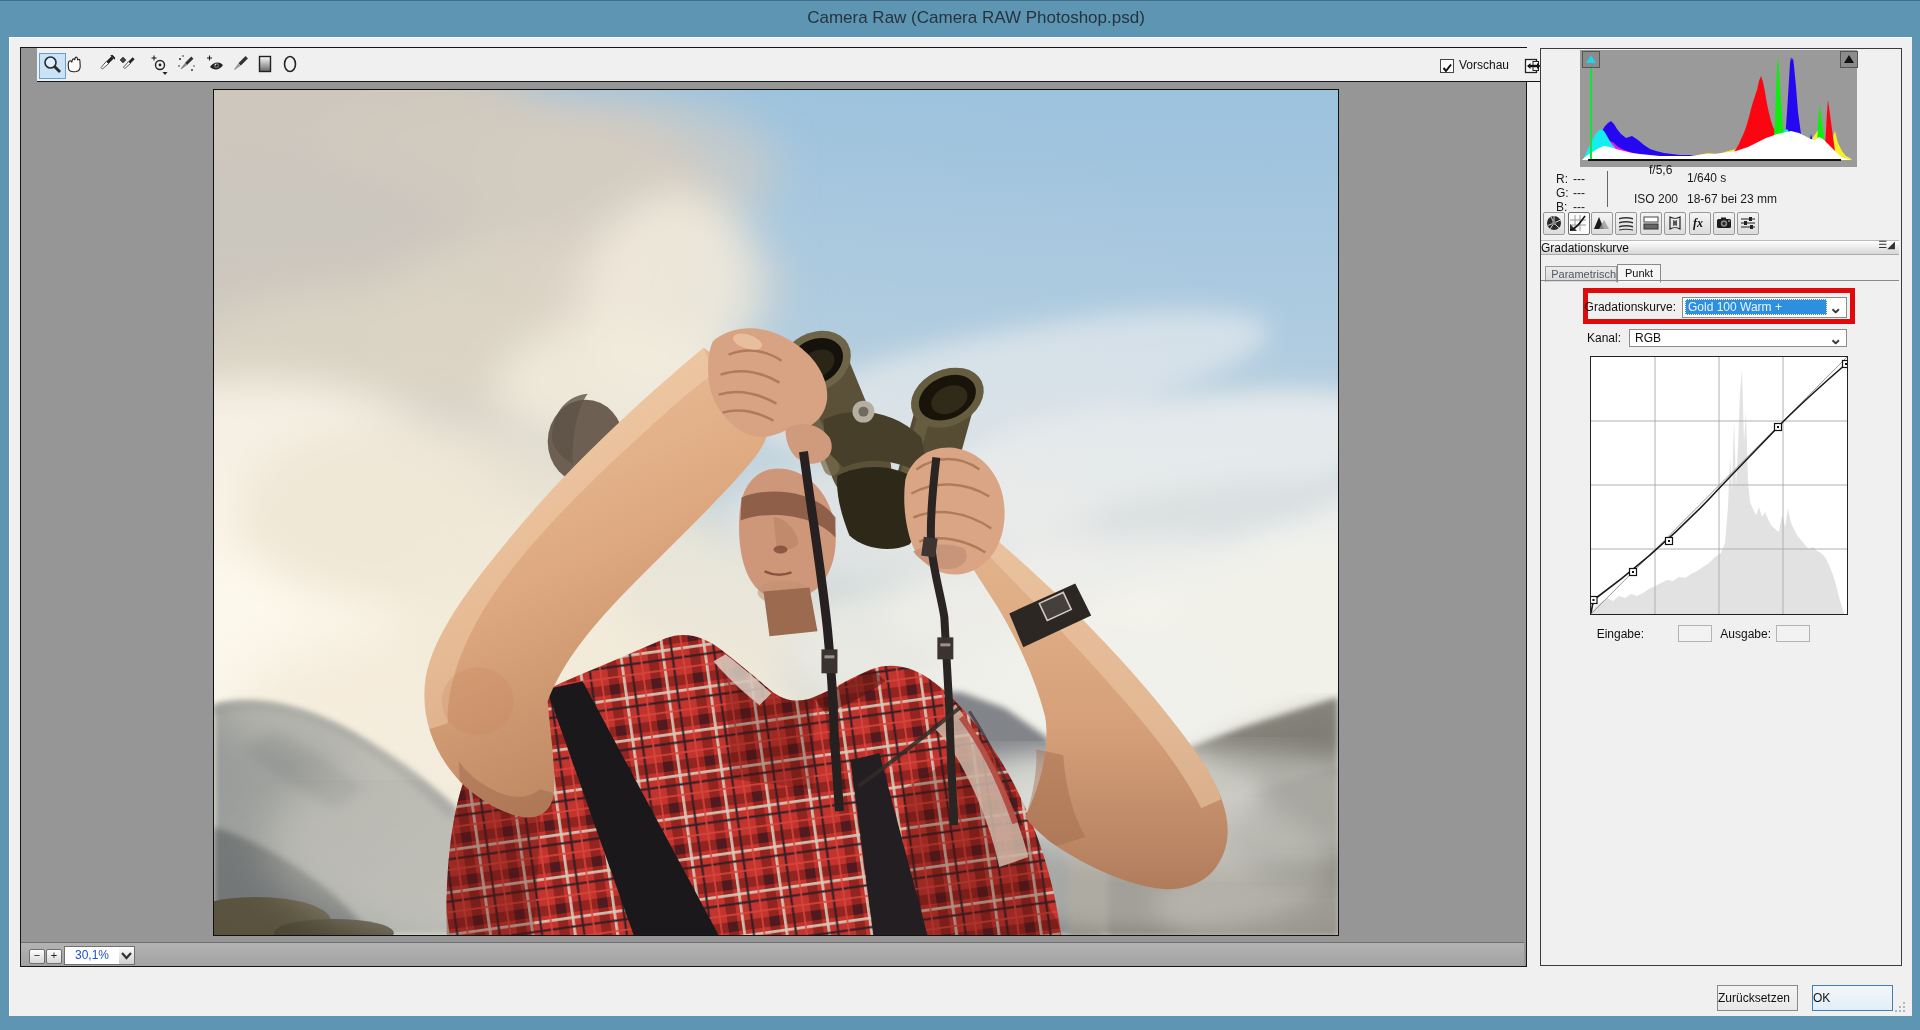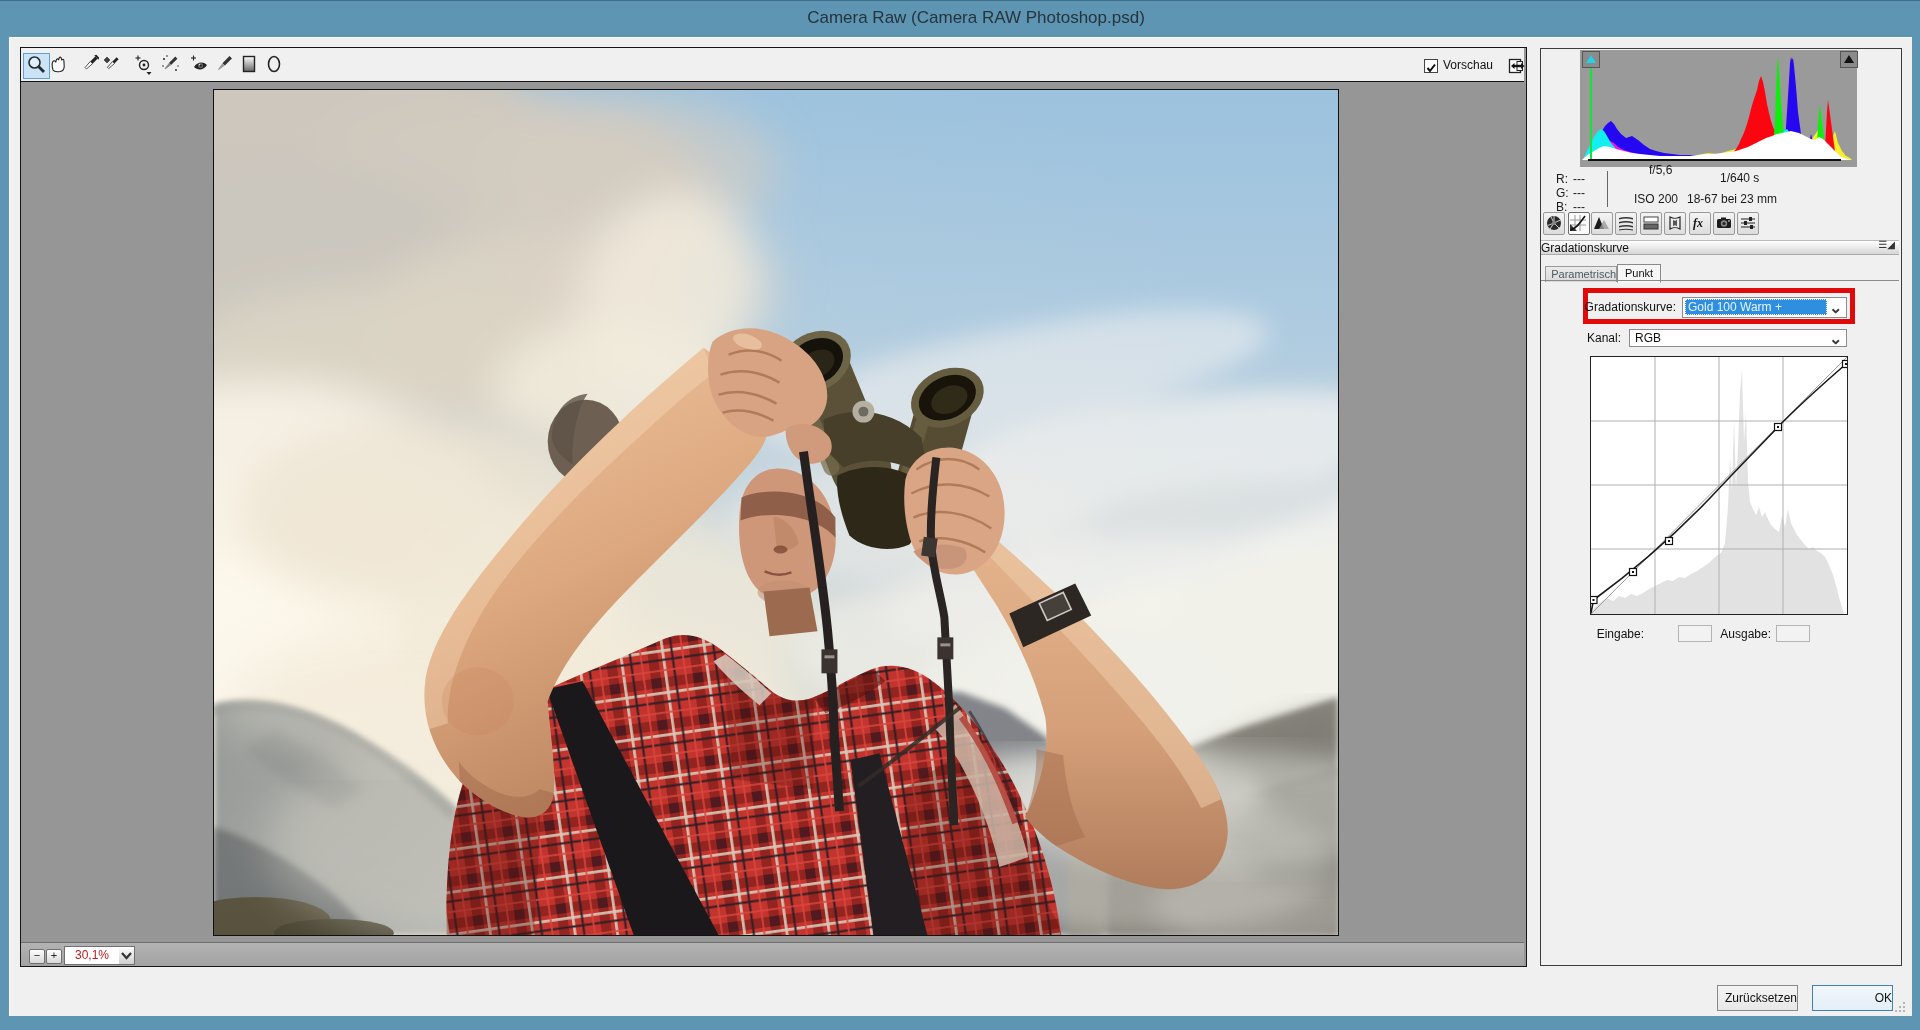--- a/index.html
+++ b/index.html
@@ -3,29 +3,29 @@
 <meta charset="utf-8">
 <style>
   html,body{margin:0;padding:0;width:1920px;height:1030px;overflow:hidden;}
   body{background:#5d95b3;font-family:"Liberation Sans",sans-serif;position:relative;}
   .abs{position:absolute;}
   #titlebar{left:0;top:0;width:1920px;height:37px;background:#5d95b3;border-top:1px solid #3f6e8a;}
   #title{left:16px;top:8px;width:1920px;text-align:center;font-size:17px;color:#26343c;}
   #client{left:9px;top:37px;width:1902px;height:978px;background:#f0f0f0;border-left:1px solid #fff;border-top:1px solid #fff;}
   
   #pbox{left:20px;top:47px;width:1505px;height:918px;border:1px solid #151515;background:#969696;}
-  #toolbar{left:0;top:0;width:1503px;height:33px;background:#f0f0f0;border-bottom:1px solid #151515;}
+  #toolbar{left:16px;top:0;width:1503px;height:33px;background:#f0f0f0;border-bottom:1px solid #151515;}
   #zoomsel{left:2px;top:5px;width:25px;height:24px;background:#cbe3f7;border:1px solid #66a0d0;}
   #vorsch{left:1403px;top:11px;width:12px;height:12px;background:#fff;border:1px solid #454545;}
   #vorschlab{left:1422px;top:10px;font-size:12px;color:#111;}
   #fsbtn{left:1486px;top:9px;}
   #canvas{left:0;top:34px;width:1503px;height:860px;background:#969696;}
   #zoombar{left:0;top:894px;width:1503px;height:23px;background:linear-gradient(#b3b3b3,#a2a2a2);border-top:1px solid #6f6f6f;}
   .zbtn{top:6px;width:14px;height:13px;background:linear-gradient(#fdfdfd,#d8d8d8);border:1px solid #707070;border-radius:2px;font-size:11px;line-height:11px;text-align:center;color:#222;}
-  #zfield{left:43px;top:3px;width:54px;height:17px;background:#fff;border:1px solid #707070;font-size:12px;text-align:center;line-height:17px;color:#b91c1c;}
+  #zfield{left:43px;top:3px;width:54px;height:17px;background:#fff;border:1px solid #707070;font-size:12px;text-align:center;line-height:17px;color:#1d4ed8;}
   #zdrop{left:98px;top:3px;width:15px;height:17px;background:linear-gradient(#fdfdfd,#cfcfcf);border:1px solid #707070;border-left:none;}
   
   #photo{left:213px;top:89px;width:1124px;height:845px;border:1px solid #111;}
   
   #rpanel{left:1540px;top:48px;width:360px;height:916px;border:1px solid #3c3c3c;background:#f0f0f0;}
   #hist{left:39px;top:1px;width:277px;height:117px;background:#9a9a9a;}
   .clipbtn{top:2px;width:16px;height:15px;background:#8b8b8b;border:1px solid #555;}
   .rgbtxt{font-size:12px;color:#1a1a1a;}
   #tabicons{left:1px;top:163px;height:24px;}
   .tico{position:absolute;top:0;width:20px;height:21px;background:linear-gradient(#f4f4f4,#dcdcdc);border:1px solid #9a9a9a;border-radius:2px;}
@@ -36,21 +36,21 @@
   #tabpunkt{left:76px;top:215px;width:42px;height:17px;background:#f6f6f6;border:1px solid #8a8a8a;border-bottom:1px solid #f6f6f6;color:#111;text-align:center;line-height:17px;}
   #tabline{left:0;top:231px;width:358px;height:1px;background:#8a8a8a;}
   #redbox{left:42px;top:239px;width:262px;height:26px;border:5px solid #e00a0a;}
   .plabel{font-size:12px;color:#111;text-align:right;}
   .combo{background:#fff;border:1px solid #8c8c8c;}
   #combo1sel{left:144px;top:250px;width:139px;height:16px;background:#2e8fe0;color:#eaf4fe;font-size:12px;line-height:16px;padding-left:3px;outline:1px dotted #fff;outline-offset:-1px;}
   .chev{position:absolute;font-size:16px;color:#3a3a3a;font-weight:bold;}
   #curvebox{left:49px;top:307px;width:256px;height:257px;background:#fff;border:1px solid #222;}
   .smallin{background:#f2f2f2;border:1px solid #b4b4b4;width:32px;height:15px;}
   
-  .btn{font-size:12px;color:#111;text-align:right;}
+  .btn{font-size:12px;color:#111;text-align:left;}
   #btnreset{left:1717px;top:985px;width:79px;height:24px;background:linear-gradient(#f4f4f4,#e8e8e8);border:1px solid #8a8a8a;line-height:24px;}
   #btnok{left:1812px;top:985px;width:79px;height:24px;background:linear-gradient(#f2f7fb,#e3eef7);border:1px solid #3f81b5;line-height:24px;}
 </style>
 </head>
 <body>
 <div class="abs" id="titlebar"></div>
 <div class="abs" id="title">Camera Raw (Camera RAW Photoshop.psd)</div>
 <div class="abs" id="client"></div>
 
 <div class="abs" id="pbox">
@@ -390,21 +390,21 @@
         <polygon points="8,3 13,11 3,11" fill="#111"></polygon>
       </svg></div>
   <div class="abs rgbtxt" style="left:15px;top:123px;">R:</div>
   <div class="abs rgbtxt" style="left:15px;top:137px;">G:</div>
   <div class="abs rgbtxt" style="left:15px;top:151px;">B:</div>
   <div class="abs rgbtxt" style="left:32px;top:123px;">---</div>
   <div class="abs rgbtxt" style="left:32px;top:137px;">---</div>
   <div class="abs rgbtxt" style="left:32px;top:151px;">---</div>
   <div class="abs" style="left:66px;top:122px;width:1px;height:36px;background:#666;"></div>
   <div class="abs rgbtxt" style="left:108px;top:114px;">f/5,6</div>
-  <div class="abs rgbtxt" style="left:146px;top:122px;margin-left:33px;">1/640 s</div>
+  <div class="abs rgbtxt" style="left:146px;top:122px;">1/640 s</div>
   <div class="abs rgbtxt" style="left:93px;top:143px;">ISO 200</div>
   <div class="abs rgbtxt" style="left:146px;top:143px;">18-67 bei 23 mm</div>
   <div class="abs" id="tabicons">
       <div class="tico" style="left:1px;"><svg width="16" height="16" viewBox="0 0 16 16" style="margin:2px 0 0 2px">
           <circle cx="8" cy="8" r="7" fill="#2b2b2b"></circle>
           <g stroke="#cfcfcf" stroke-width="1" fill="none">
             <path d="M8 1 L8 8 L14.2 5.2"></path>
             <path d="M8 8 L13 13"></path>
             <path d="M8 8 L1.8 10.5"></path>
             <path d="M8 8 L5 1.8"></path>

